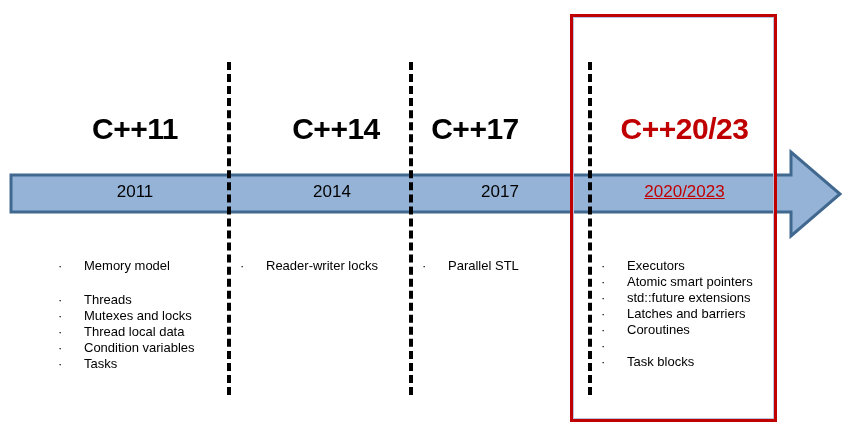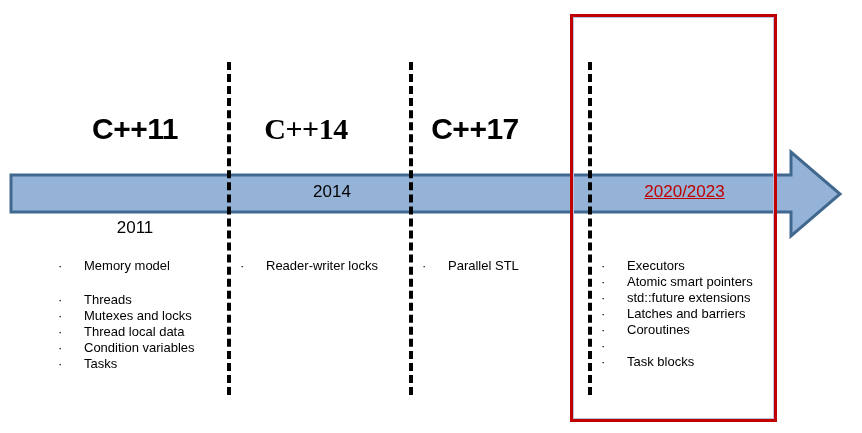--- a/index.html
+++ b/index.html
@@ -116,25 +116,27 @@
     </svg>
   </div>
 
   <div class="divider" style="left:227px;"></div>
   <div class="divider" style="left:409px;"></div>
   <div class="divider" style="left:588px;"></div>
 
   <div class="highlight-box"></div>
 
   <div class="era-title" style="left:75px; width:120px;">C++11</div>
-  <div class="era-title" style="left:246px; width:120px;font-family:Liberation Serif, serif;">C++14</div>
+  <div class="era-title" style="left:276px; width:120px;">C++14</div>
   <div class="era-title" style="left:415px; width:120px;">C++17</div>
-
-  <div class="era-year" style="left:75px; width:120px;margin-top:36px;">2011</div>
+  <div class="era-title accent" style="left:602px; width:165px;">C++20/23</div>
+
+  <div class="era-year" style="left:75px; width:120px;">2011</div>
   <div class="era-year" style="left:272px; width:120px;">2014</div>
+  <div class="era-year" style="left:440px; width:120px;">2017</div>
   <div class="era-year accent" style="left:602px; width:165px;">2020/2023</div>
 
   <div class="feature-list" style="left:58px; top:258px;">
       <div class="feature-row gap-after">
         <span class="dot">·</span>
         <span>Memory model</span>
       </div>
       <div class="feature-row">
         <span class="dot">·</span>
         <span>Threads</span>

